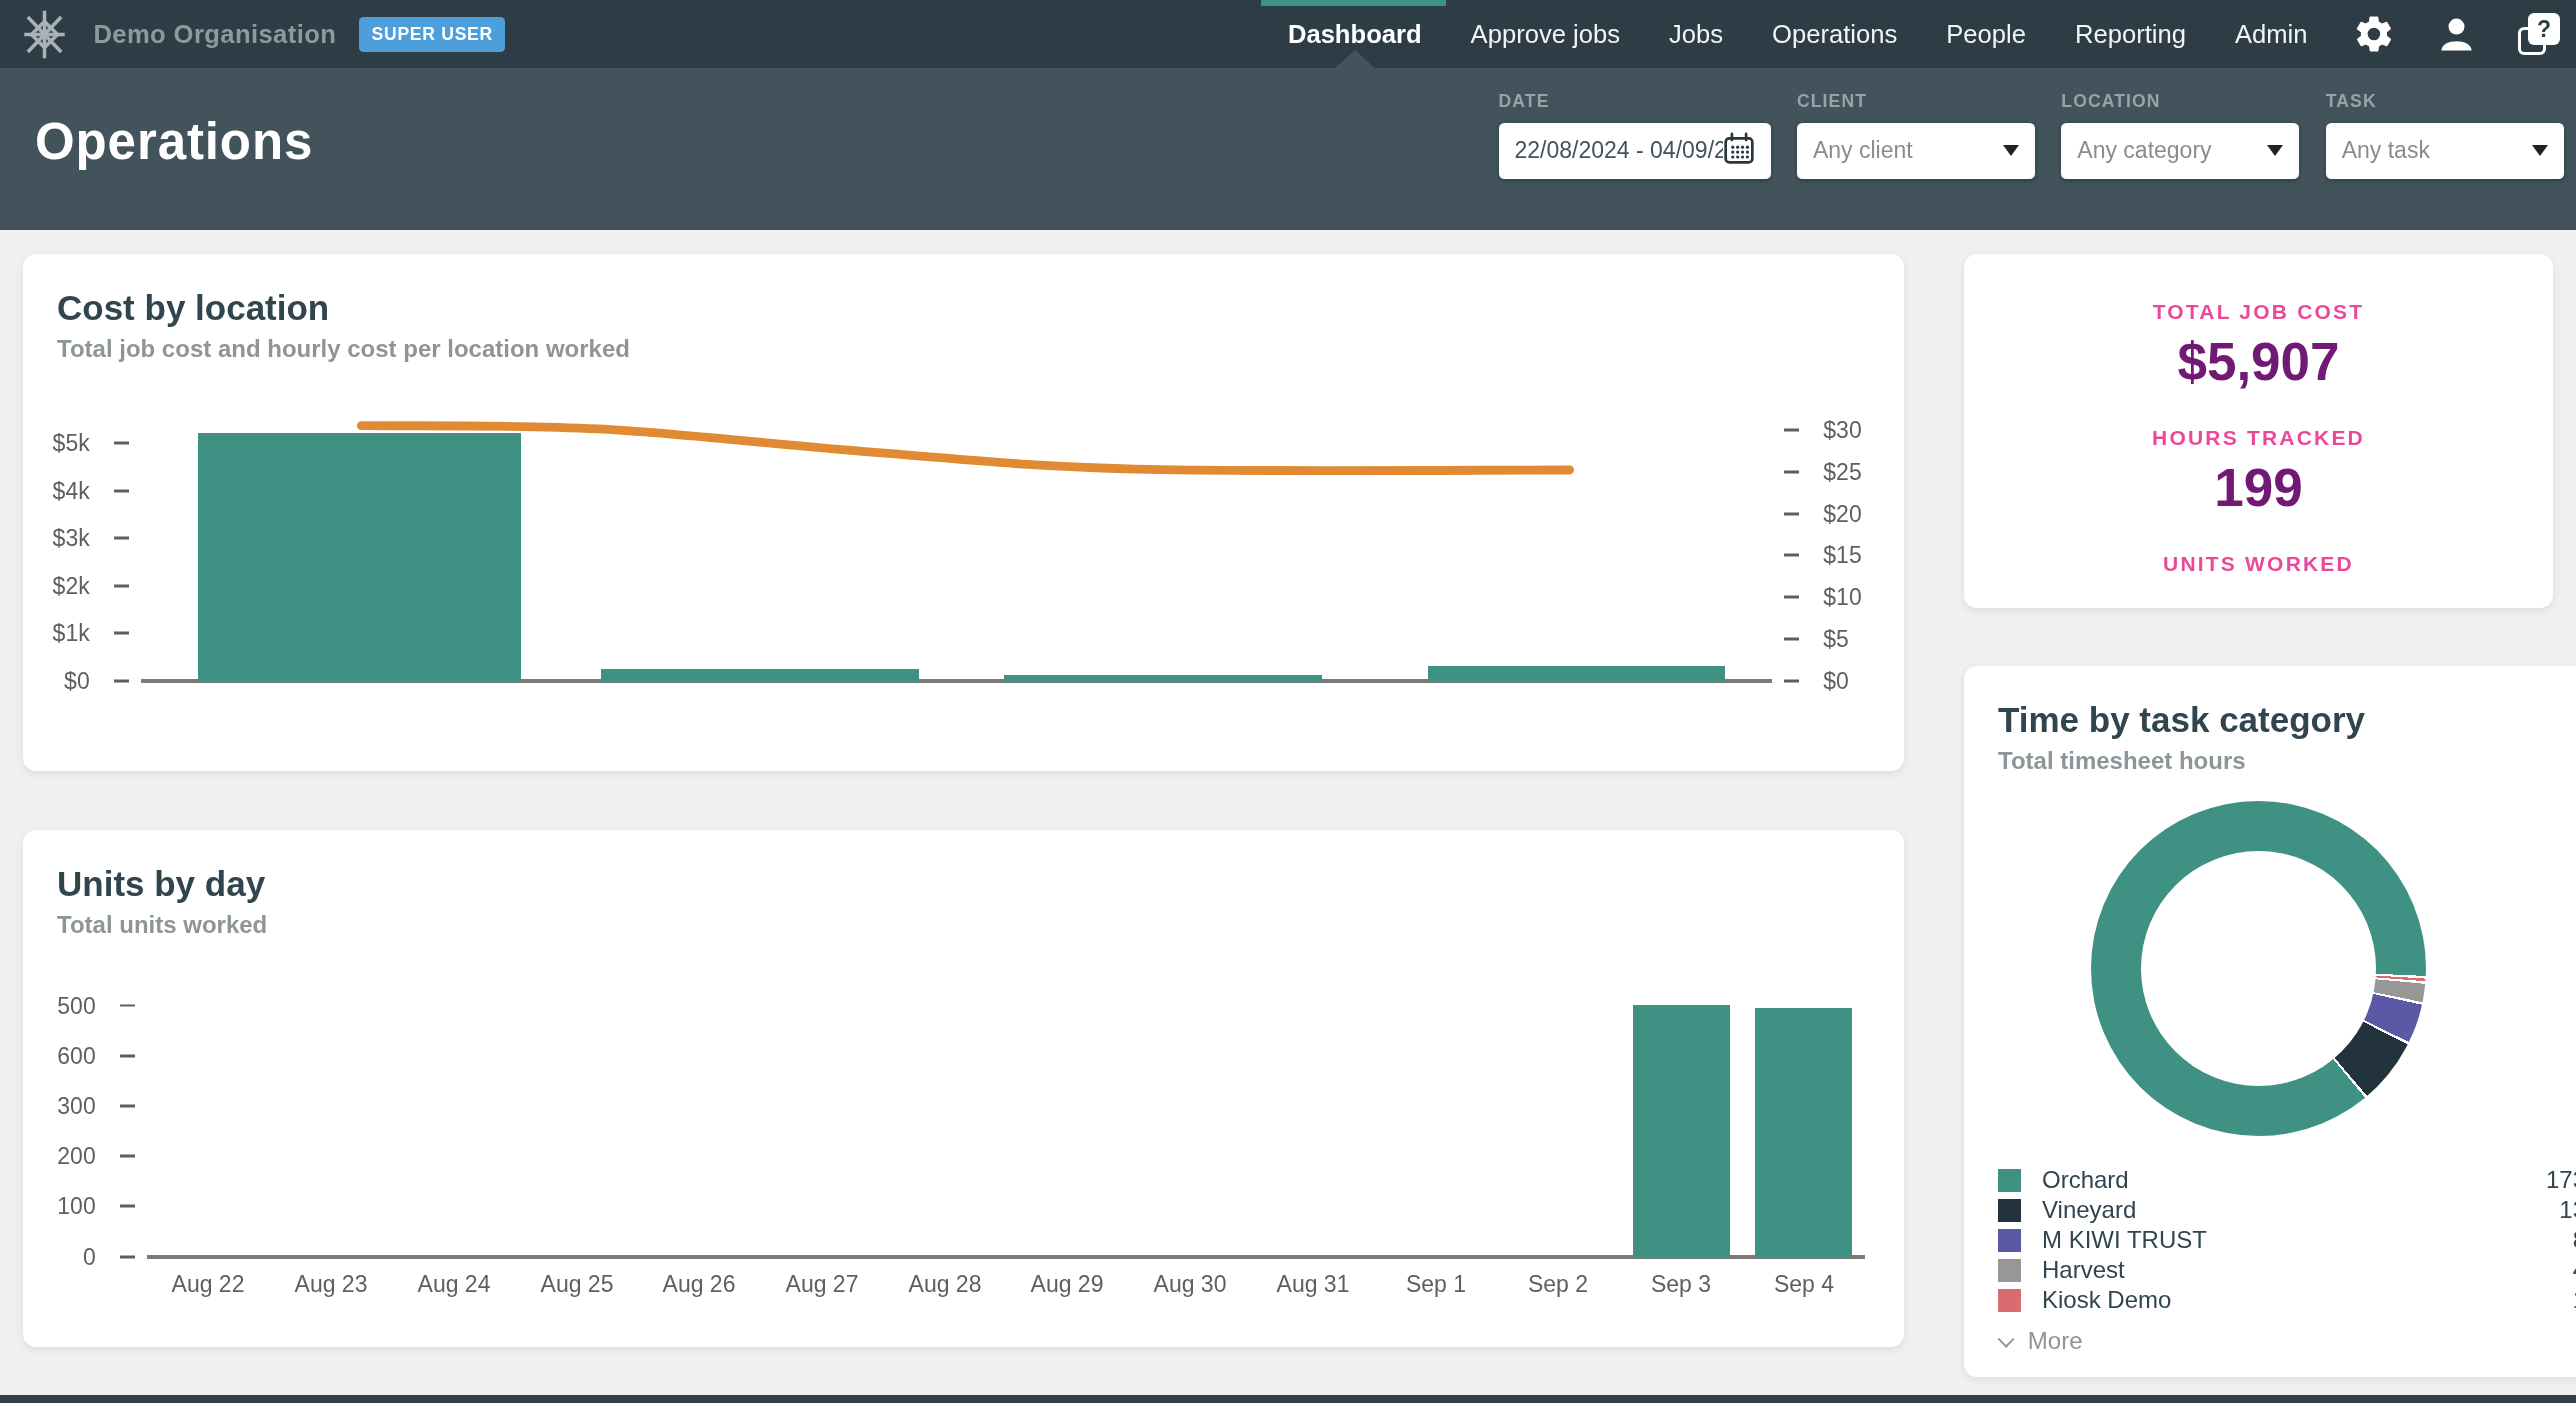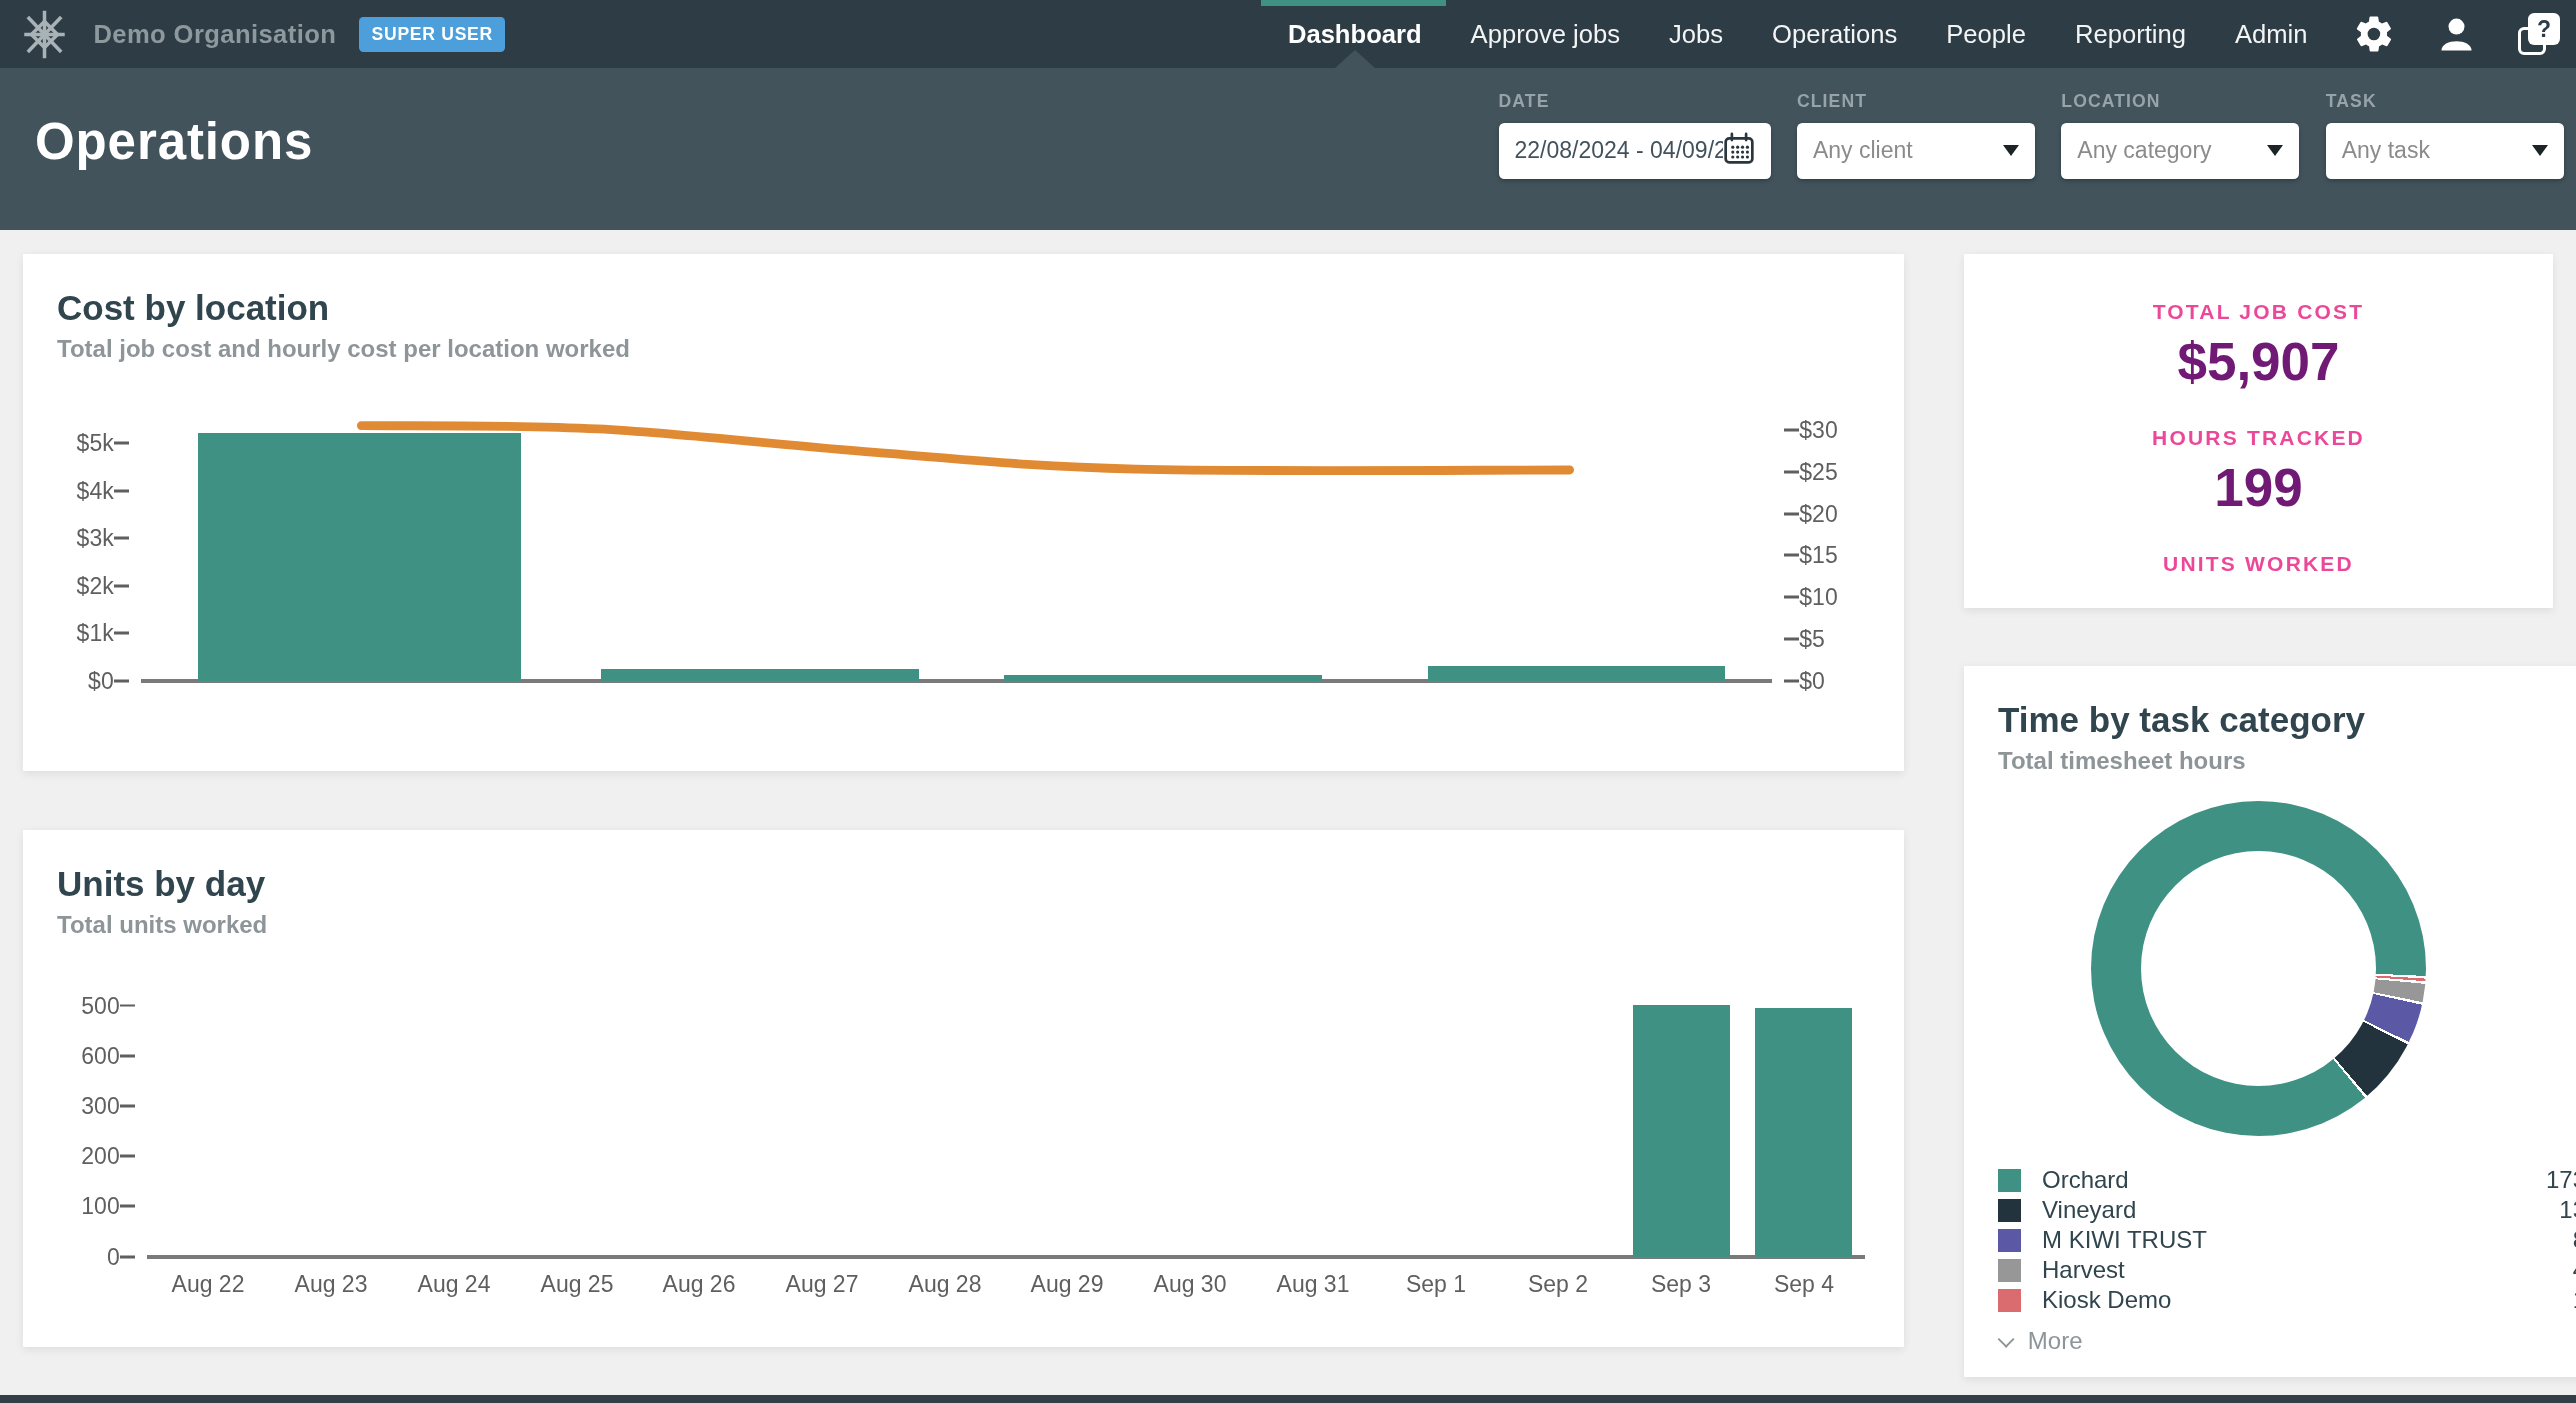--- a/index.html
+++ b/index.html
@@ -60,34 +60,34 @@
   }
   .date-control { width:272px; justify-content:space-between; }
   .date-text { font-size:23px; color:#42525C; white-space:nowrap; overflow:hidden; }
   .select-control { width:238px; justify-content:space-between; }
   .select-text { font-size:23px; color:#8B8B8B; }
   .caret-down {
     width:0; height:0; border-left:8.8px solid transparent; border-right:8.8px solid transparent;
     border-top:11.5px solid #1d2428; margin-left:10.6px;
   }
   
-  .card { position:absolute; background:#fff; border-radius:1px; box-shadow:0 2.6px 8.8px rgba(0,0,0,.08);padding-left:36px; }
+  .card { position:absolute; background:#fff; border-radius:13px; box-shadow:0 2.6px 8.8px rgba(0,0,0,.08);padding-left:36px; }
   #card-cost    { left:23px;   top:254px; width:1881px; height:517px; }
   #card-units   { left:23px;   top:830px; width:1881px; height:517px; }
   #card-summary { left:1964px; top:254px; width:589px;  height:354px; }
   #card-donut   { left:1964px; top:666px; width:657px;  height:711px; }
   .card-head { position:absolute; left:34px; top:34px; }
   .card-title { font-size:35px; font-weight:bold; color:#31454E; }
   .card-sub { font-size:24px; font-weight:bold; color:#8D9598; margin-top:7px; }
   
   .plot { position:absolute; }
   #cost-plot  { left:118px; top:152px; width:1631px; height:275px; }
   #units-plot { left:124px; top:171px; width:1718px; height:256px; }
   .axis-line { position:absolute; left:0; right:0; bottom:-1.8px; height:3.5px; background:#7a7a7a; }
-  .ytick { position:absolute; display:flex; align-items:center; gap:0; font-size:23px; color:#5f5f5f; transform:translateY(-50%); white-space:nowrap; }
+  .ytick { position:absolute; display:flex; align-items:center; gap:24px; font-size:23px; color:#5f5f5f; transform:translateY(-50%); white-space:nowrap; }
   .ytick.left  { right:100%; margin-right:12.3px; }
   .ytick.right { left:100%;  margin-left:12.3px; }
   .tick-dash { width:15px; height:2.6px; background:#5f5f5f; display:inline-block; }
   .bar { position:absolute; bottom:0; background:#3E9183; }
   .xlabel { position:absolute; transform:translateX(-50%); font-size:23px; color:#5f5f5f; white-space:nowrap; }
   #cost-line-svg { position:absolute; left:0; top:0; overflow:visible; }
   
   .stats { position:absolute; left:0; top:46px; width:100%; text-align:center; }
   .stat-label { font-size:21px; font-weight:bold; color:#ec4899; letter-spacing:2.2px; }
   .stat-value { font-size:53px; font-weight:bold; color:#701a75; margin:7px 0 34px; }

